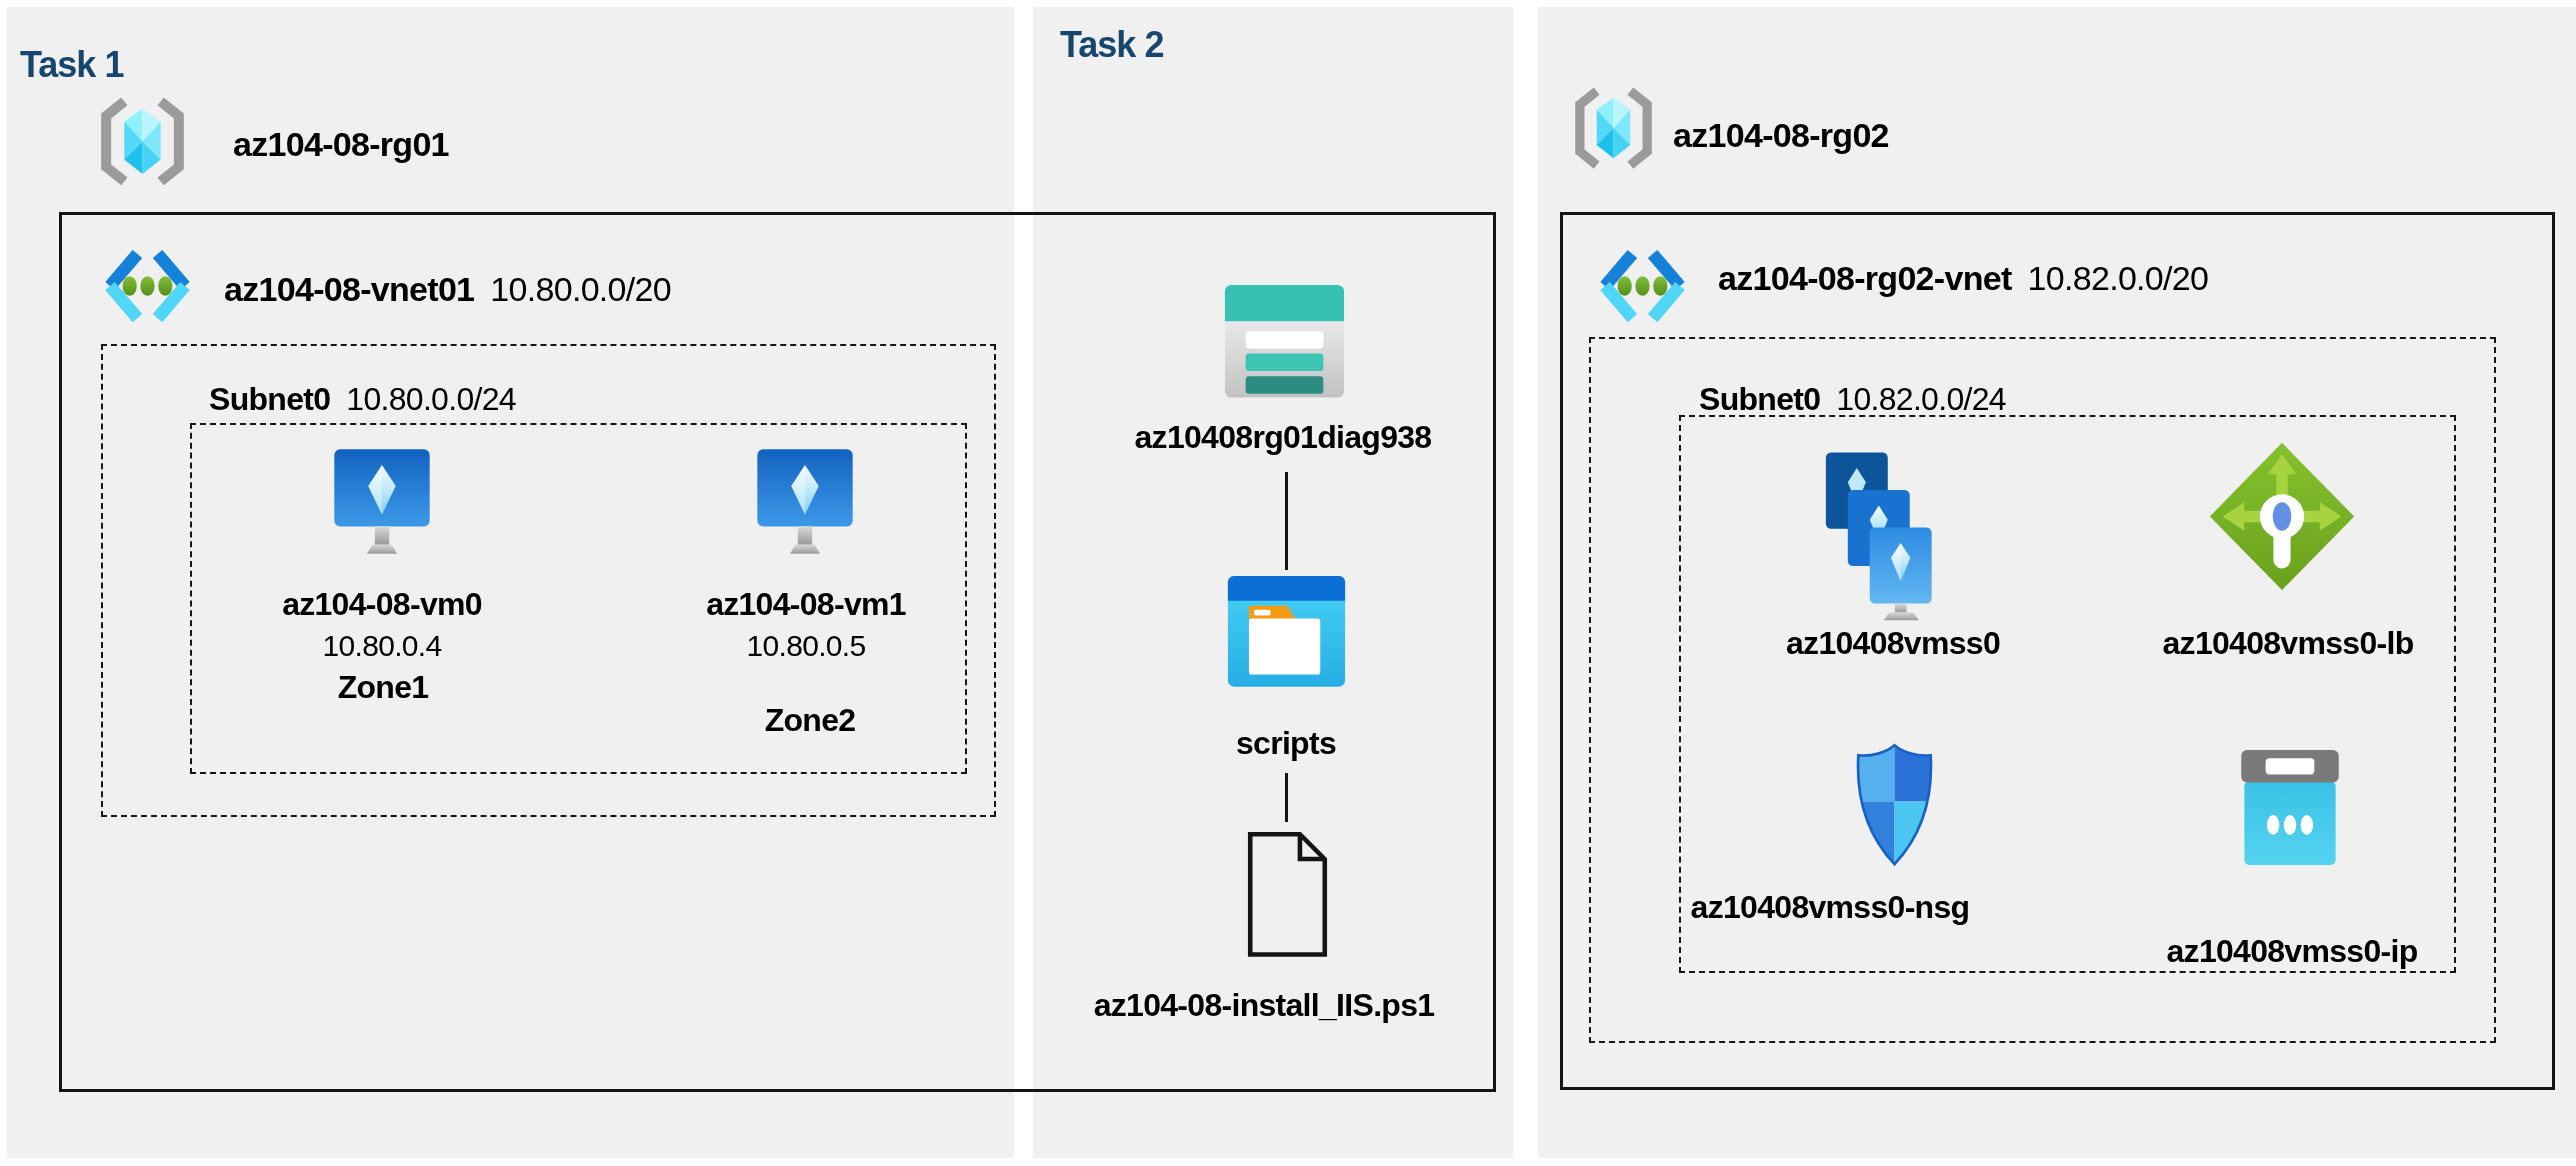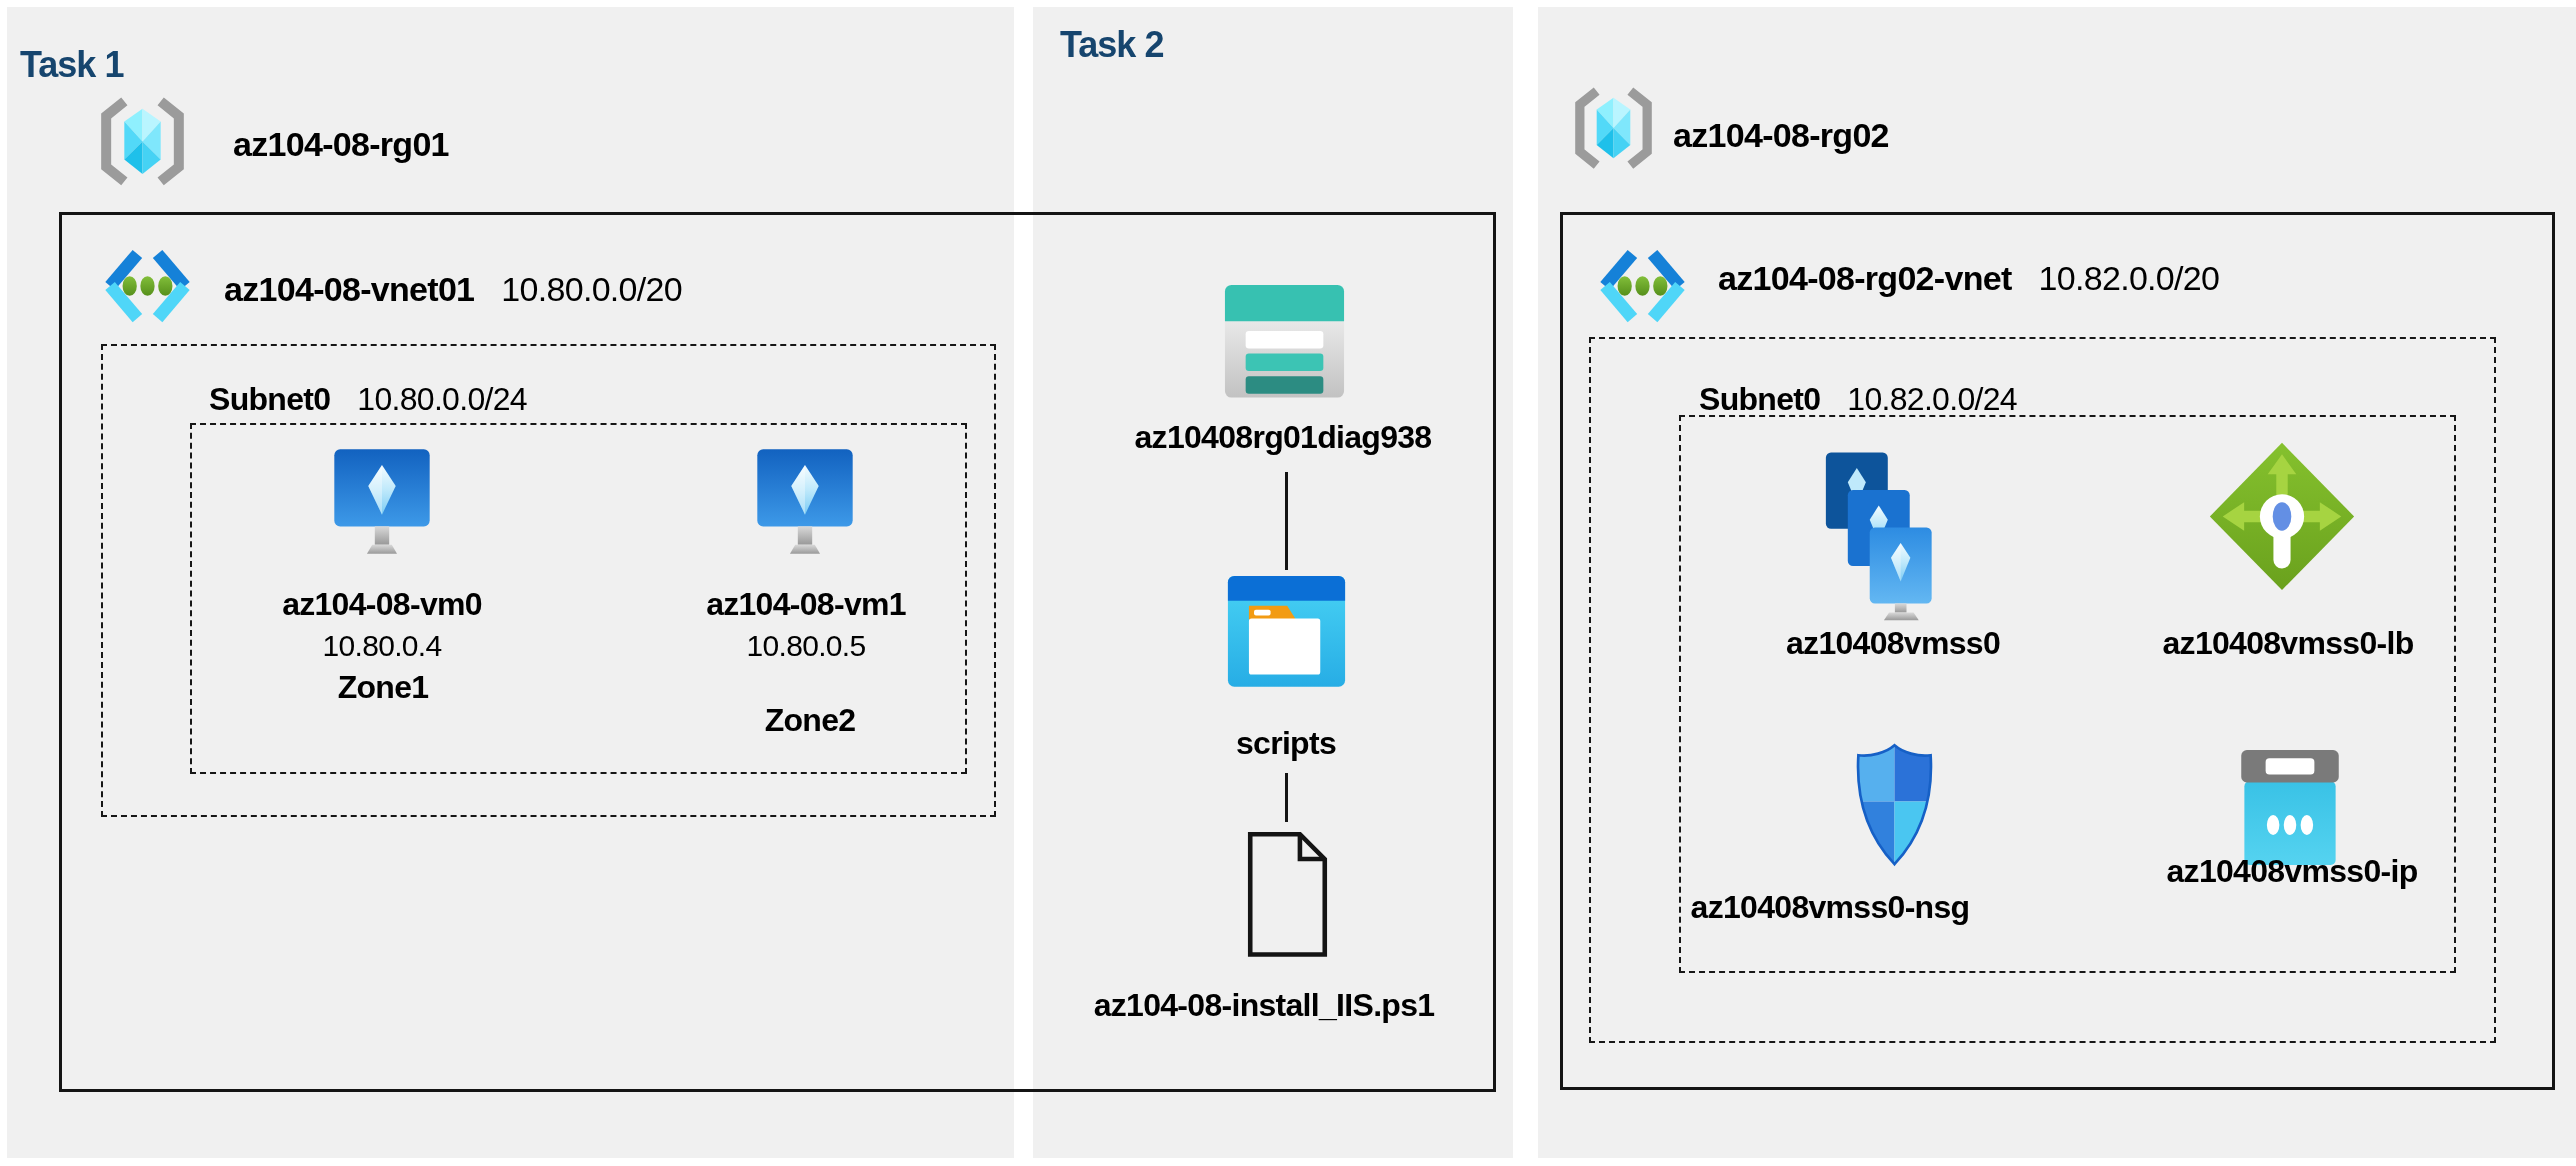--- a/index.html
+++ b/index.html
@@ -7,21 +7,21 @@
          font-family:"Liberation Sans",sans-serif;color:#000;overflow:hidden;}
   .panel{position:absolute;top:6.7px;height:1151px;background:#f0f0f0;}
   .title{position:absolute;font-size:36px;font-weight:700;color:#16456e;
          letter-spacing:-1px;white-space:nowrap;}
   .sbox{position:absolute;border:3.4px solid #141414;box-sizing:border-box;background:transparent;}
   .dbox{position:absolute;border:2.7px dashed #161616;box-sizing:border-box;background:transparent;}
   .lbl{position:absolute;white-space:nowrap;font-weight:700;letter-spacing:-0.7px;color:#000;}
   .c{transform:translate(-50%,-50%);}
   .l{transform:translateY(-50%);}
   .reg{font-weight:400;}
-  .row{display:flex;gap:27px;align-items:center;}
+  .row{display:flex;gap:16px;align-items:center;}
   .f50{font-size:34px;} .f48{font-size:32px;} .f44{font-size:30px;}
   .icon{position:absolute;}
   .icon svg{display:block;width:100%;height:auto;}
   .vline{position:absolute;width:2.7px;background:#141414;}
 </style>
 </head>
 <body>
 
 <svg width="0" height="0" style="position:absolute" aria-hidden="true">
   <defs>
@@ -263,16 +263,16 @@
   <div class="icon" style="left:2240px;top:745px;width:100px;">
     <svg viewBox="0 0 160 200">
       <rect x="7" y="58" width="146" height="134" rx="8" fill="url(#gIP)"></rect>
       <rect x="2" y="8" width="156" height="52" rx="9" fill="#7a7a7a"></rect>
       <rect x="41" y="21" width="78" height="26" rx="6" fill="#ffffff"></rect>
       <ellipse cx="53" cy="128" rx="10" ry="16" fill="#ffffff"></ellipse>
       <ellipse cx="80" cy="128" rx="10" ry="16" fill="#ffffff"></ellipse>
       <ellipse cx="107" cy="128" rx="10" ry="16" fill="#ffffff"></ellipse>
     </svg>
   </div>
-  <div class="lbl c f48" style="left:2292px;top:871px;">az10408vmss0-ip</div>
+  <div class="lbl c f48" style="left:2292px;top:951px;">az10408vmss0-ip</div>
 
 </div>
 
 
 </body></html>

